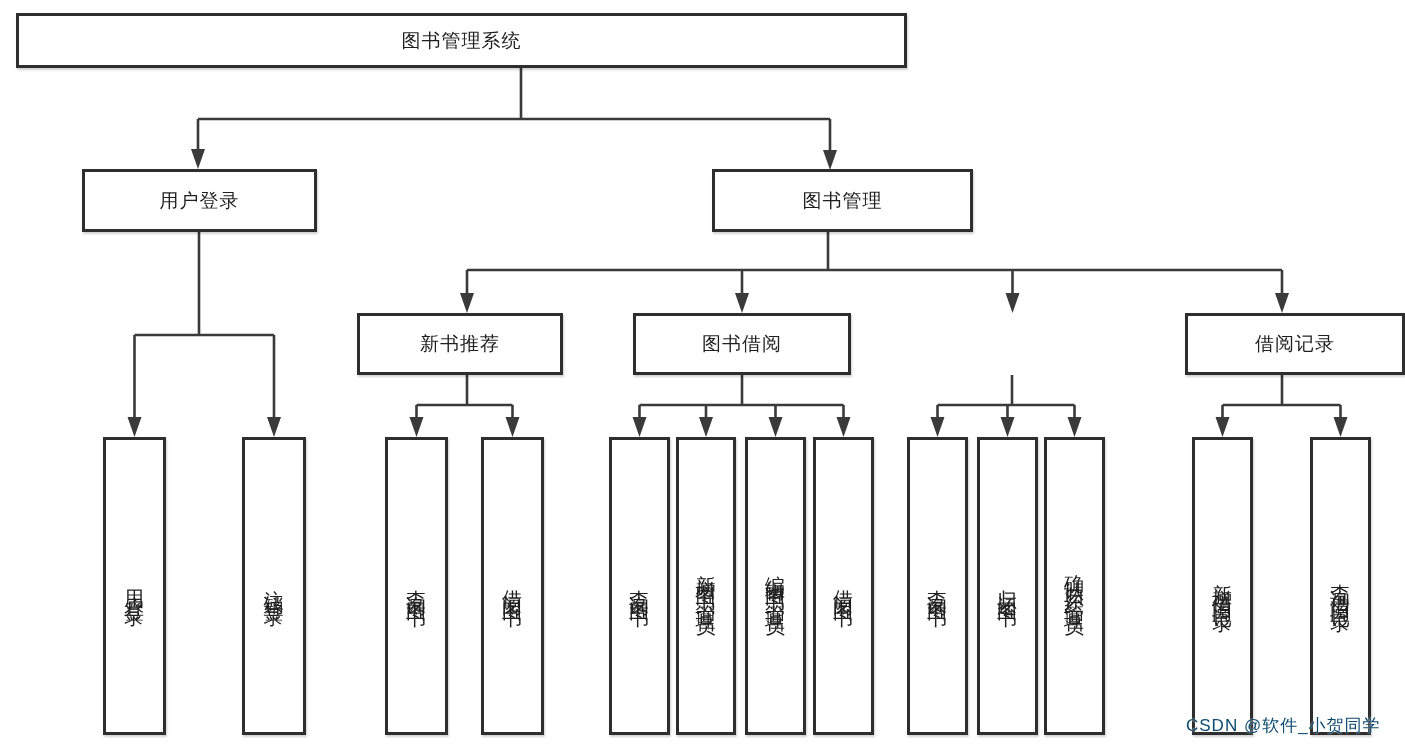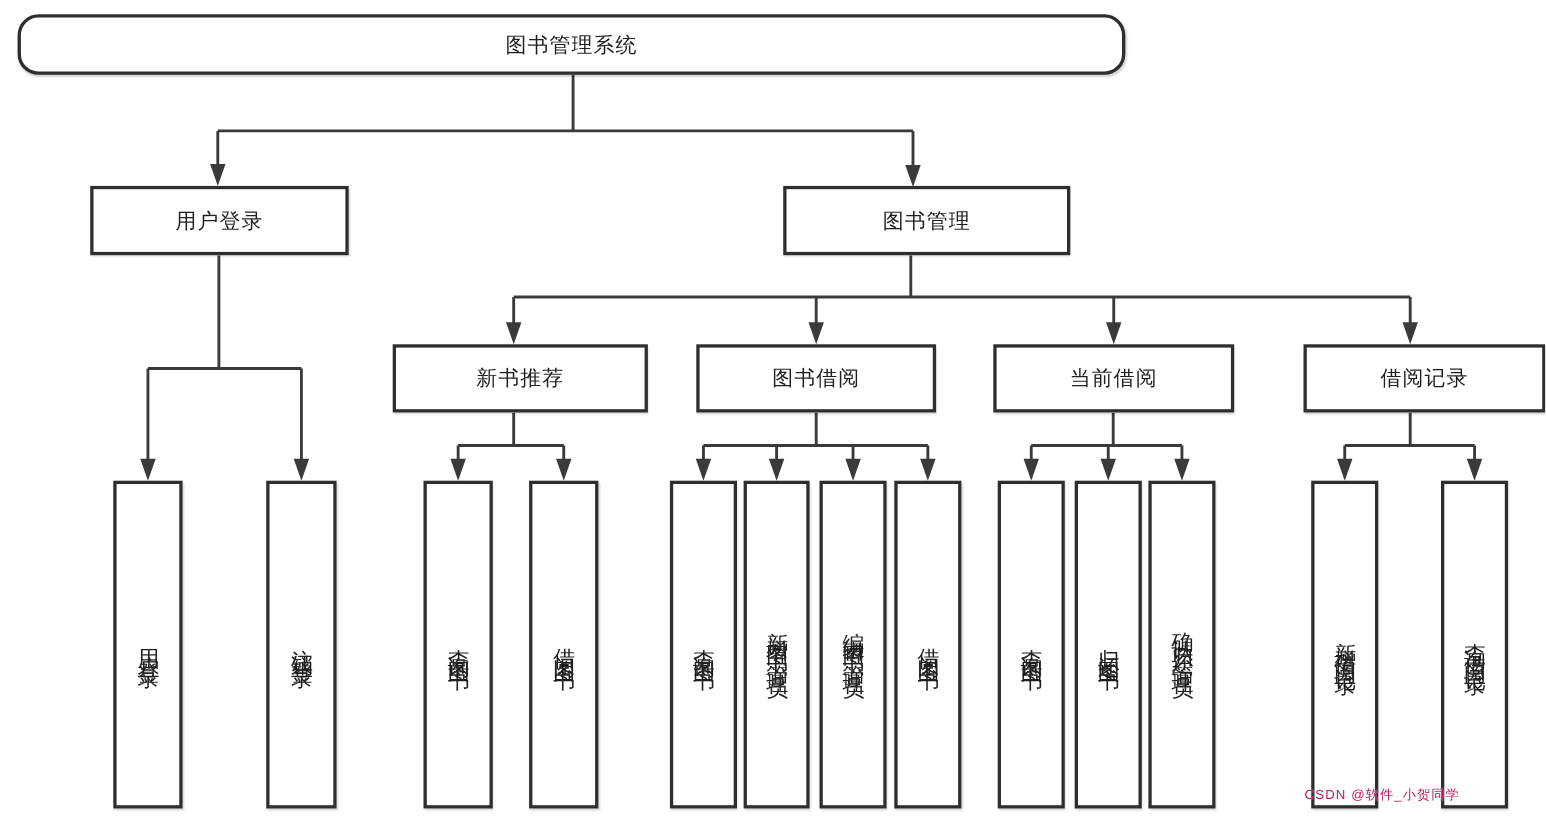--- a/index.html
+++ b/index.html
@@ -14,22 +14,22 @@
     position:absolute;box-sizing:border-box;background:#ffffff;
     border:3px solid #2e2e2e;display:flex;align-items:center;justify-content:center;
     box-shadow:1px 2px 2px rgba(0,0,0,0.18);
   }
   .h-node{font-size:19px;letter-spacing:1px;white-space:nowrap;}
   .leaf{
     writing-mode:vertical-rl;text-orientation:mixed;
     font-size:20px;letter-spacing:6px;line-height:1;
   }
   .watermark{
-    position:absolute;left:1186px;top:714px;font-size:12px;letter-spacing:1px;
-    color:#be185d;white-space:nowrap;
+    position:absolute;left:1186px;top:714px;font-size:17px;letter-spacing:1px;
+    color:#0c4a6e;white-space:nowrap;
     text-shadow:0 0 2px #ffffff;
   }
 </style>
 </head>
 <body>
 
 <div class="canvas">
 
   <svg class="wires" viewBox="0 0 1405 747" xmlns="http://www.w3.org/2000/svg">
     <g>
@@ -67,39 +67,36 @@
       <polygon points="1000.5,417 1014.5,417 1007.5,437"></polygon>
       <polygon points="1067.5,417 1081.5,417 1074.5,437"></polygon>
     </g>
     <g>
       <path d="M1282 375 V405 M1222.5 405 H1340.5 M1222.5 405 V420 M1340.5 405 V420"></path>
       <polygon points="1215.5,417 1229.5,417 1222.5,437"></polygon>
       <polygon points="1333.5,417 1347.5,417 1340.5,437"></polygon>
     </g>
   </svg>
 
-  <div class="node h-node" style="left:16px;top:13px;width:1007px;height:55px;border-radius:19px;">
+  <div class="node h-node" style="left:16px;top:13px;width:891px;height:55px;">
     <span>图书管理系统</span>
   </div>
 
   <div class="node h-node" style="left:82px;top:169px;width:235px;height:63px;">
     <span>用户登录</span>
   </div>
   <div class="node h-node" style="left:712px;top:169px;width:261px;height:63px;">
     <span>图书管理</span>
   </div>
 
-  <div class="node h-node" style="left:357px;top:313px;width:232px;height:62px;">
+  <div class="node h-node" style="left:357px;top:313px;width:206px;height:62px;">
     <span>新书推荐</span>
   </div>
   <div class="node h-node" style="left:633px;top:313px;width:218px;height:62px;align-items:center;">
     <span>图书借阅</span>
-  </div>
-  <div class="node h-node" style="left:903px;top:313px;width:219px;height:62px;">
-    <span>当前借阅</span>
   </div>
   <div class="node h-node" style="left:1185px;top:313px;width:220px;height:62px;">
     <span>借阅记录</span>
   </div>
 
   <div class="node leaf" style="left:103px;top:437px;width:63px;height:298px;">
     <span>用户登录</span>
   </div>
   <div class="node leaf" style="left:242px;top:437px;width:64px;height:298px;">
     <span>注销登录</span>

